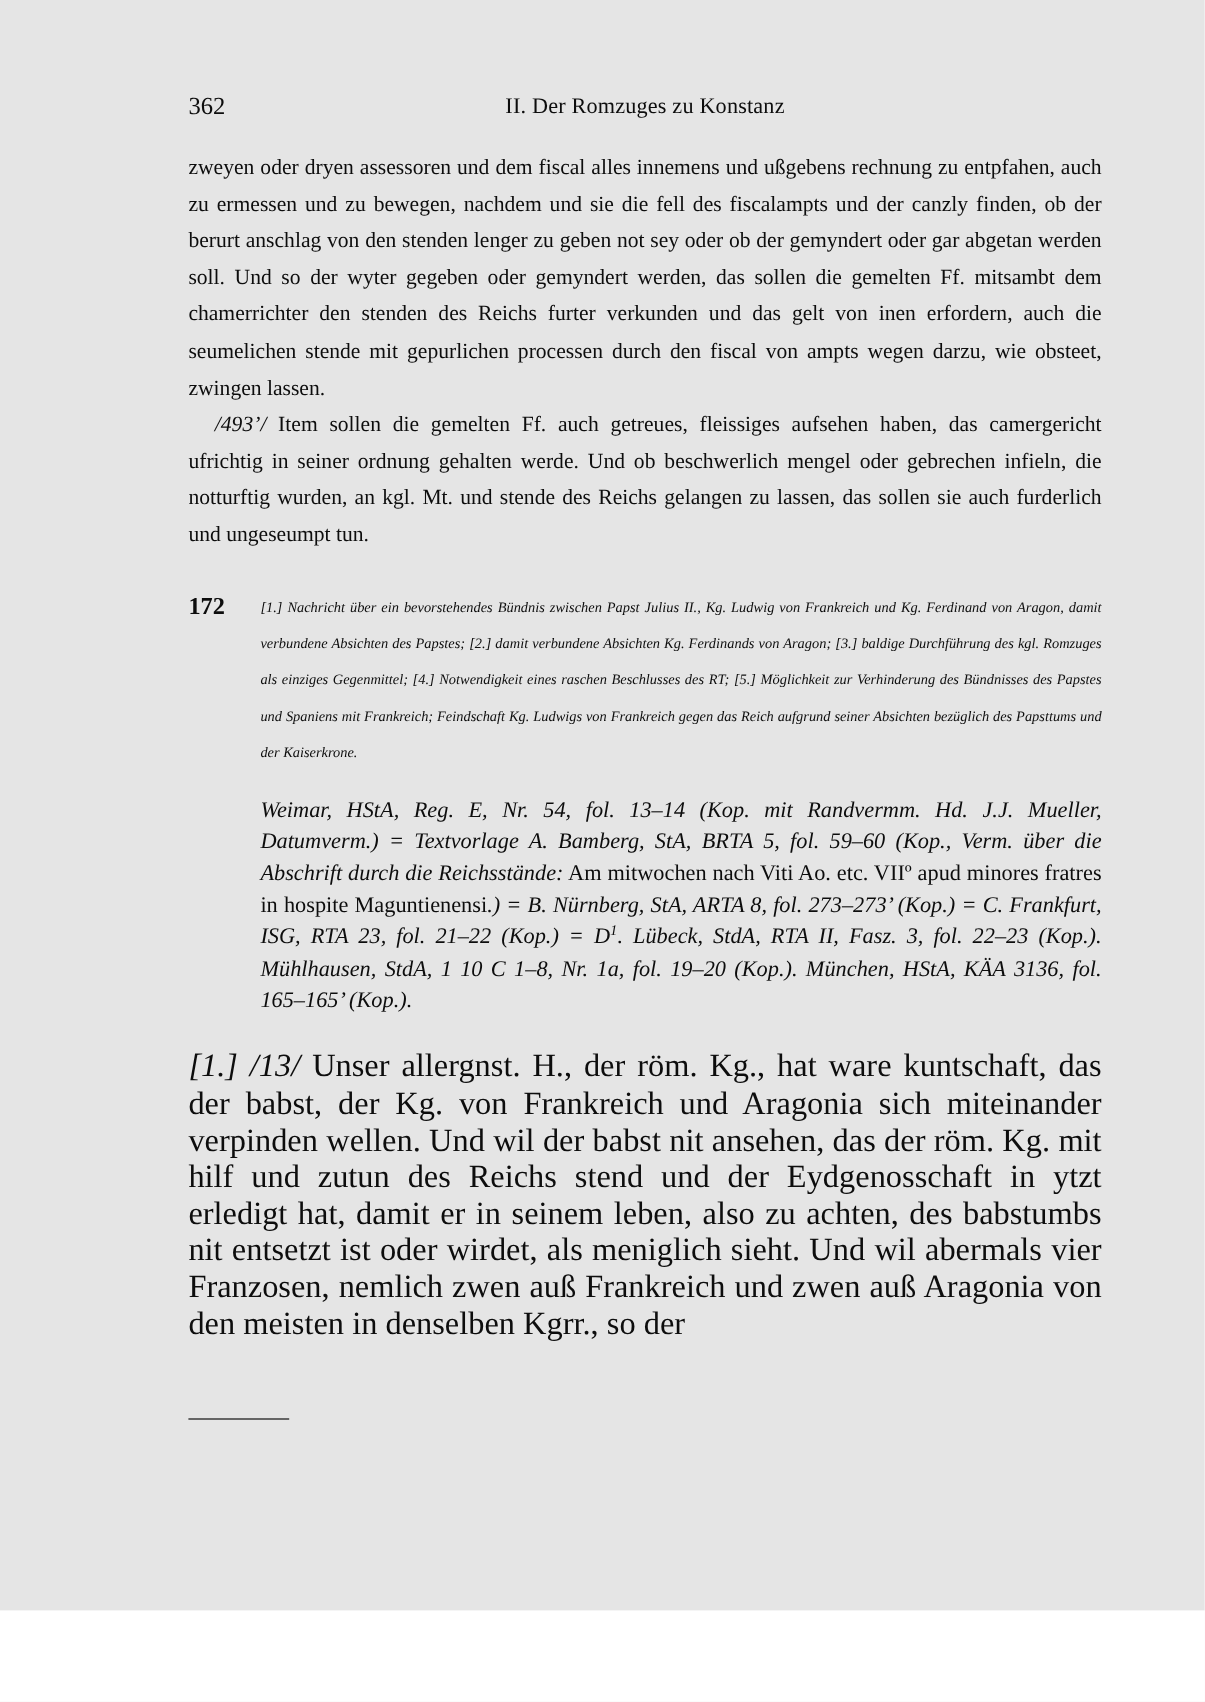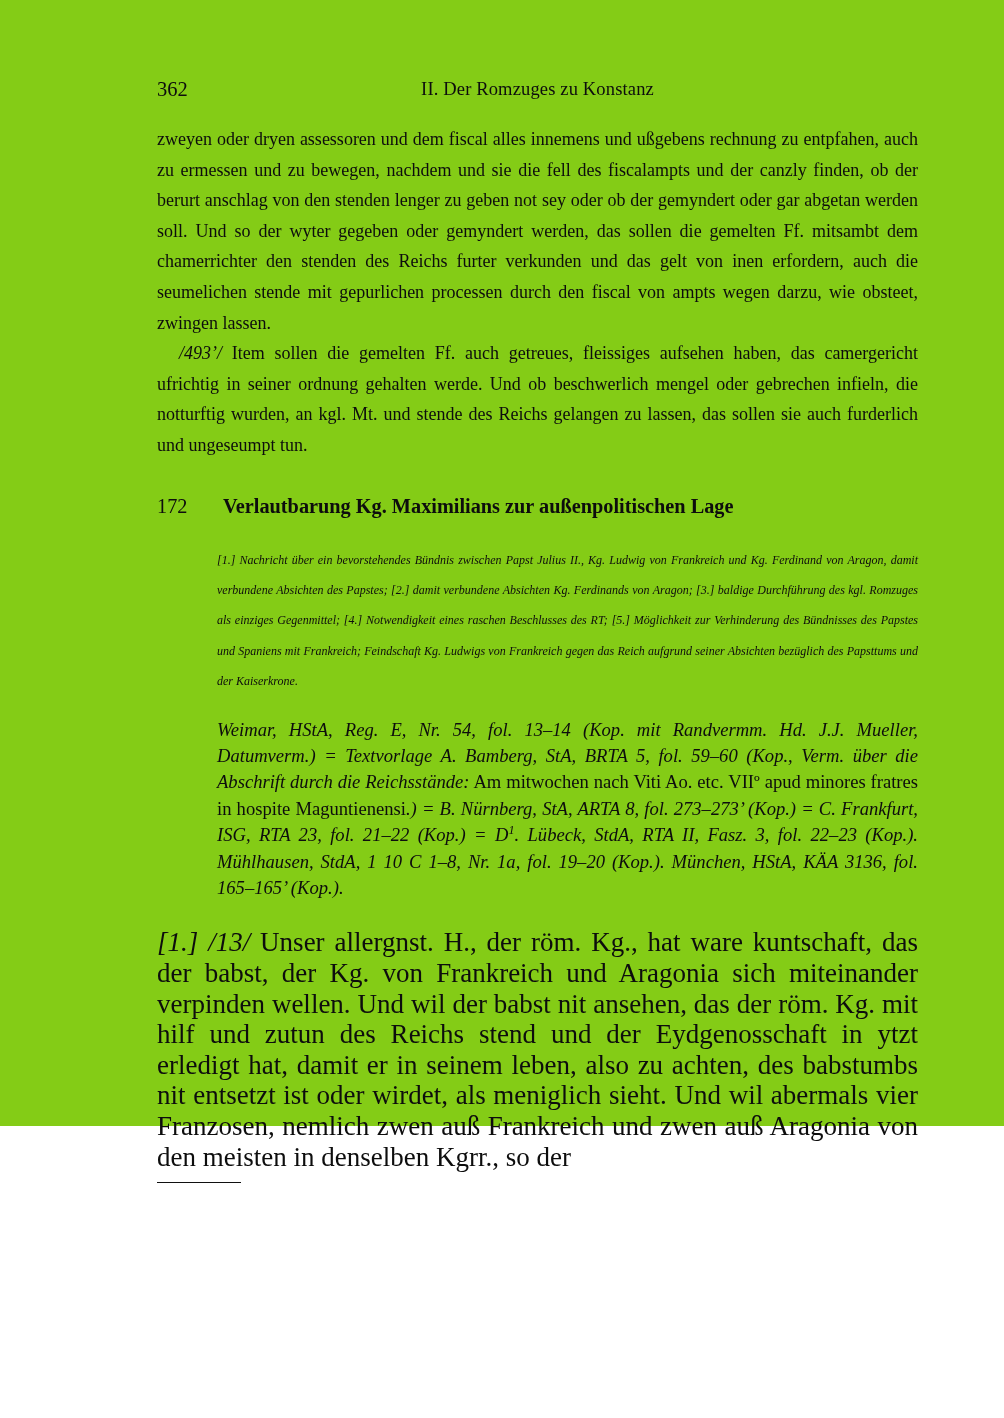--- a/index.html
+++ b/index.html
@@ -12,22 +12,22 @@
     height: 1418px;
     font-family: "Liberation Serif", "DejaVu Serif", serif;
     color: #0d0d0d;
     position: relative;
     overflow: hidden;
   }
   .page {
     position: absolute;
     left: 0; top: 0;
     width: 1004px;
-    height: 1126px;
-    background: #84cc16;
+    height: 1342px;
+    background: #e5e5e5;
   }
   
   .runhead {
     position: absolute;
     left: 157px;
     top: 76px;
     width: 761px;
     height: 26px;
     font-size: 20.5px;
     line-height: 26px;
@@ -72,21 +72,21 @@
     font-weight: bold;
     font-size: 20.3px;
     line-height: 30px;
     text-align: left;
     padding-left: 66px;
   }
   .sec-heading .num {
     position: absolute;
     left: 0;
     top: 0;
-    font-weight: normal;
+    font-weight: bold;
   }
   
   .regest {
     margin-top: 24px;
     margin-left: 60px;
     width: 701px;
   }
   .regest p {
     font-style: italic;
     font-size: 12px;
@@ -164,21 +164,21 @@
     <span class="folio">362</span>
     <span class="title">II. Der Romzuges zu Konstanz</span>
   </div>
 
   <div class="textblock">
 
     <p class="body">zweyen oder dryen assessoren und dem fiscal alles innemens und ußgebens rechnung zu entpfahen, auch zu ermessen und zu bewegen, nachdem und sie die fell des fiscalampts und der canzly finden, ob der berurt anschlag von den stenden lenger zu geben not sey oder ob der gemyndert oder gar abgetan werden soll. Und so der wyter gegeben oder gemyndert werden, das sollen die gemelten Ff. mitsambt dem chamerrichter den stenden des Reichs furter verkunden und das gelt von inen erfordern, auch die seumelichen stende mit gepurlichen processen durch den fiscal von ampts wegen darzu, wie obsteet, zwingen lassen.</p>
 
     <p class="body-ind"><span class="it">/493’/</span><span> Item sollen die gemelten Ff. auch getreues, fleissiges aufsehen haben, das camergericht ufrichtig in seiner ordnung gehalten werde. Und ob beschwerlich mengel oder gebrechen infieln, die notturftig wurden, an kgl. Mt. und stende des Reichs gelangen zu lassen, das sollen sie auch furderlich und ungeseumpt tun.</span></p>
 
-    <p class="sec-heading"><span class="num">172</span><span>Verlautbarung Kg. Maximilians zur außenpolitischen Lage</span></p>
+    <p class="sec-heading"><span class="num">172</span></p>
 
     <div class="regest">
       <p>[1.] Nachricht über ein bevorstehendes Bündnis zwischen Papst Julius II., Kg. Ludwig von Frankreich und Kg. Ferdinand von Aragon, damit verbundene Absichten des Papstes; [2.] damit verbundene Absichten Kg. Ferdinands von Aragon; [3.] baldige Durchführung des kgl. Romzuges als einziges Gegenmittel; [4.] Notwendigkeit eines raschen Beschlusses des RT; [5.] Möglichkeit zur Verhinderung des Bündnisses des Papstes und Spaniens mit Frankreich; Feindschaft Kg. Ludwigs von Frankreich gegen das Reich aufgrund seiner Absichten bezüglich des Papsttums und der Kaiserkrone.</p>
     </div>
 
     <div class="prov">
       <p><span>Weimar, HStA, Reg. E, Nr. 54, fol. 13–14 (Kop. mit Randvermm. Hd. J.J. Mueller, Datumverm.) = Textvorlage A. Bamberg, StA, BRTA 5, fol. 59–60 (Kop., Verm. über die Abschrift durch die Reichsstände:</span><span class="rom"> Am mitwochen nach Viti Ao. etc. VIIº apud minores fratres in hospite Maguntienensi</span><span>.) = B. Nürnberg, StA, ARTA 8, fol. 273–273’ (Kop.) = C. Frankfurt, ISG, RTA 23, fol. 21–22 (Kop.) = D</span><sup class="fn">1</sup><span>. Lübeck, StdA, RTA II, Fasz. 3, fol. 22–23 (Kop.). Mühlhausen, StdA, 1 10 C 1–8, Nr. 1a, fol. 19–20 (Kop.). München, HStA, KÄA 3136, fol. 165–165’ (Kop.).</span></p>
     </div>
 
     <div class="maintext">

